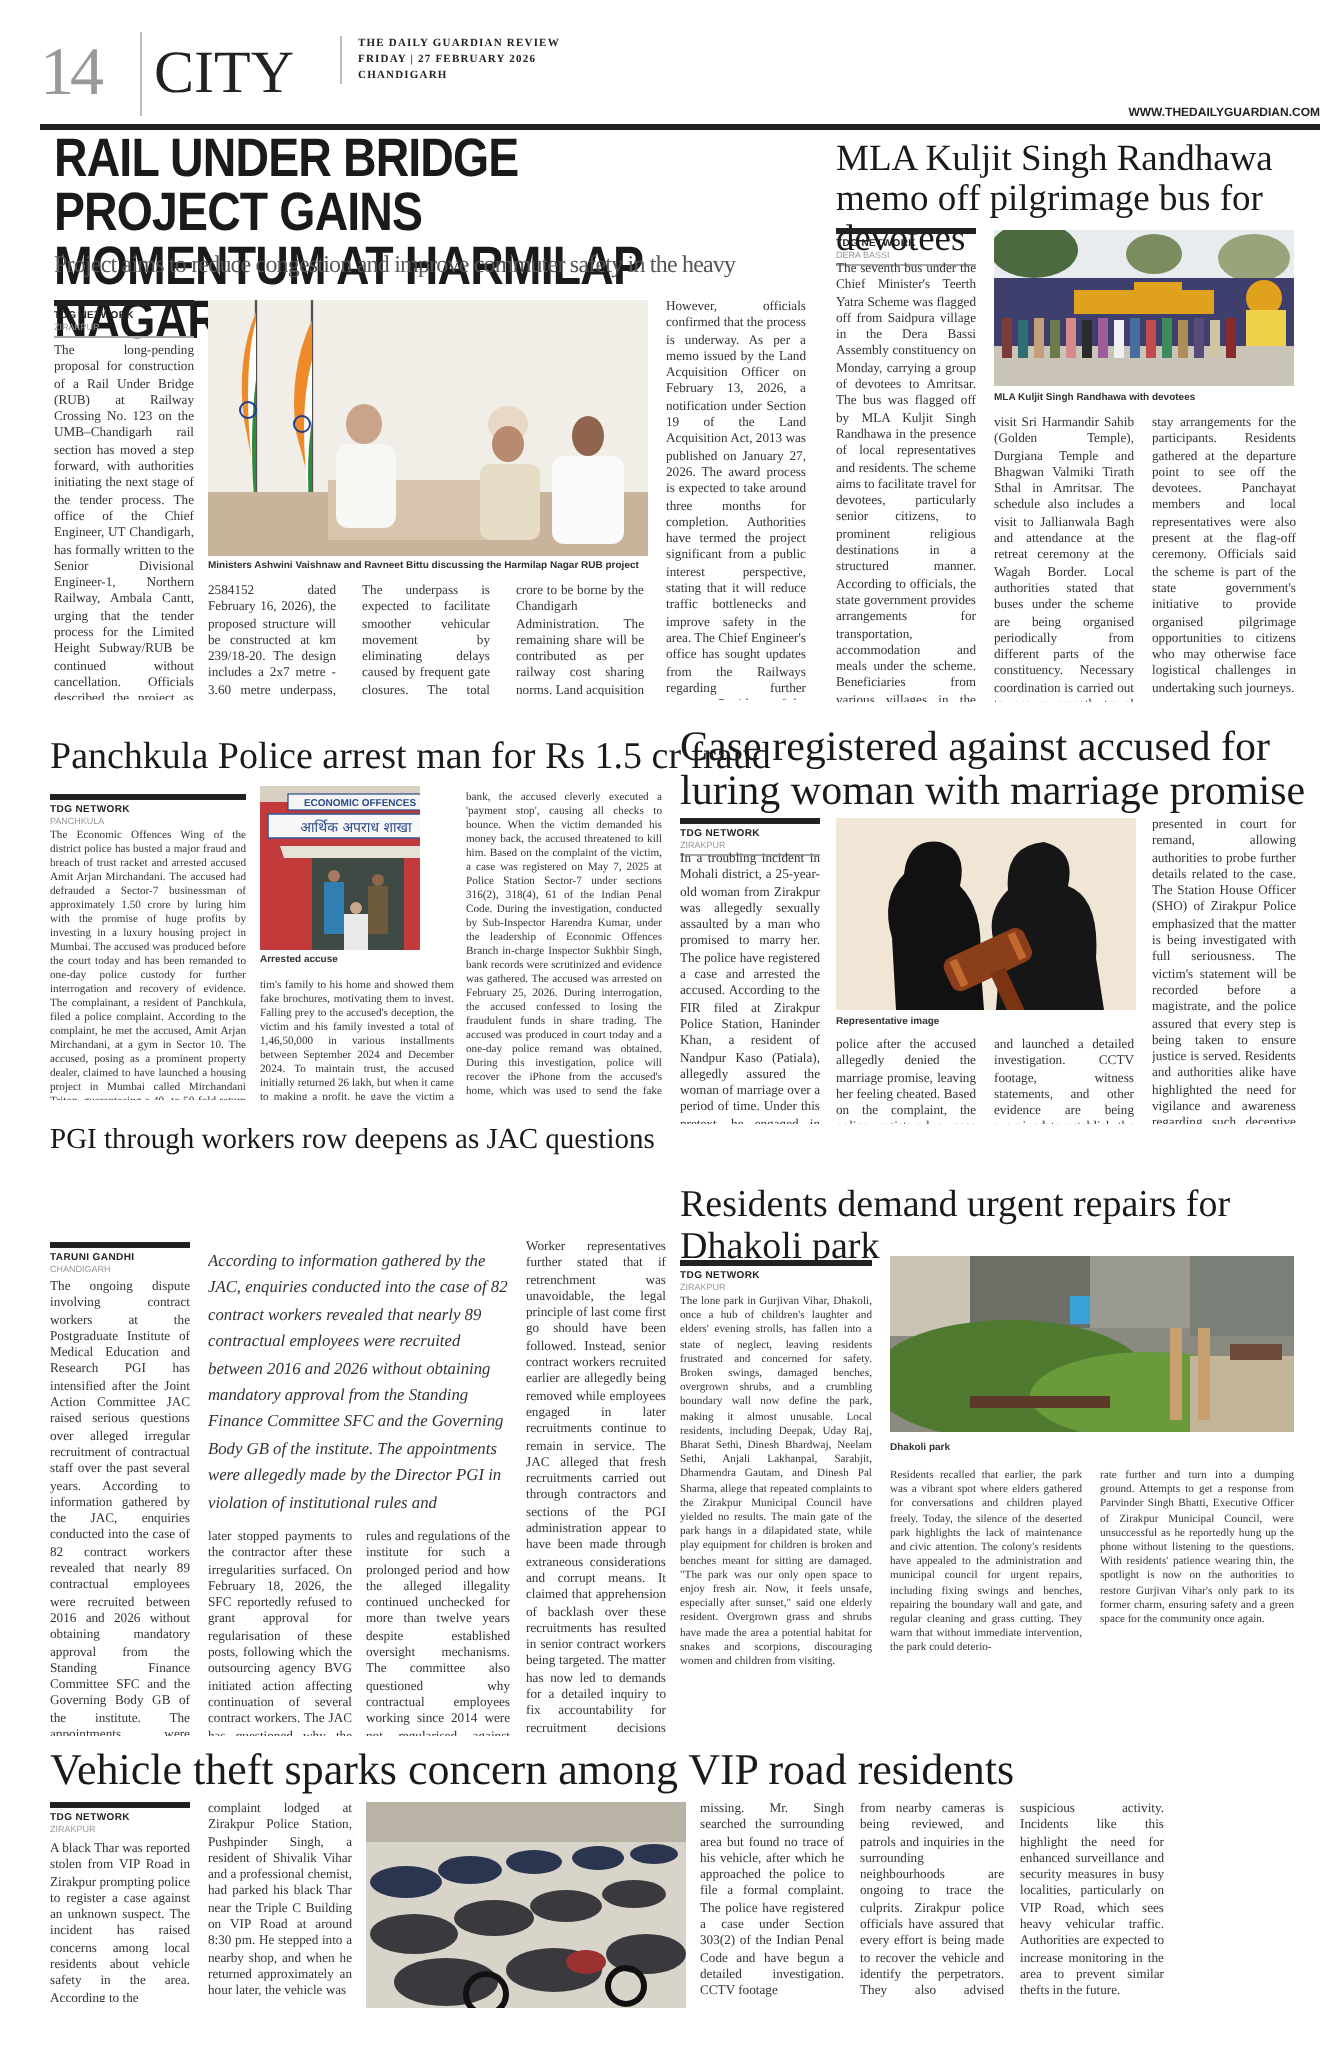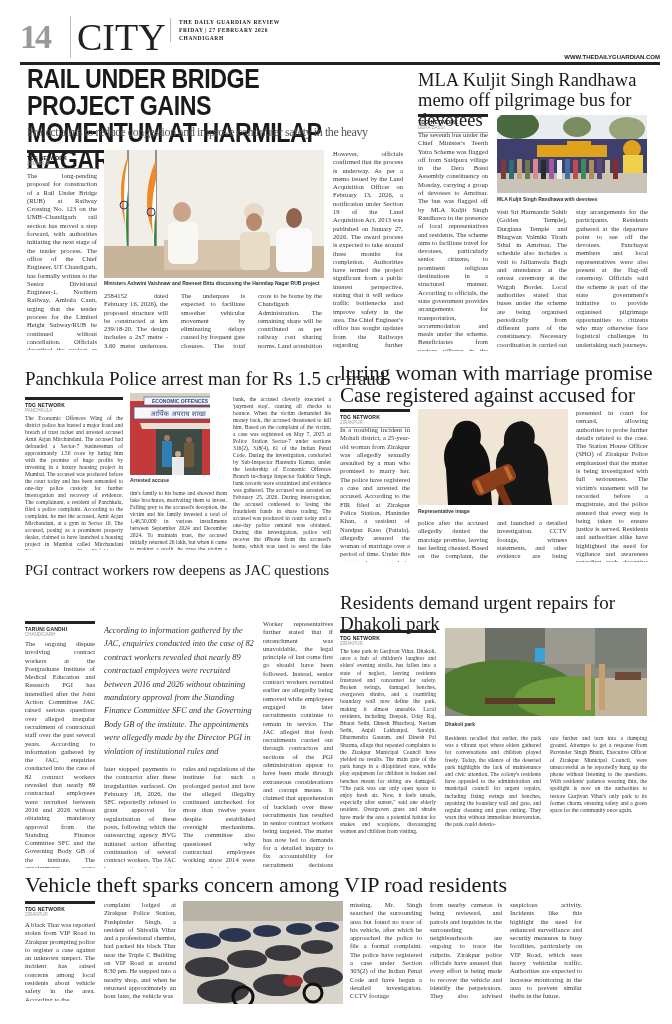--- a/index.html
+++ b/index.html
@@ -1,20 +1,20 @@
 <!DOCTYPE html>
 <html><head>
 <meta charset="utf-8">
 <style>
 *{box-sizing:border-box;margin:0;padding:0}
 body{width:672px;height:1024px;background:#fff;font-family:"Liberation Serif",serif;color:#222;overflow:hidden;position:relative}
 .abs{position:absolute}
 .masthead{left:20px;top:14px;width:640px;height:50px}
-.pagenum{left:0;top:4px;font-size:34px;color:#999;font-family:"Liberation Serif",serif;font-weight:bold;letter-spacing:-2px}
-.section{left:50px;top:2px;font-size:38px;color:#222;font-family:"Liberation Serif",serif;border-left:1px solid #bbb;padding-left:6px;line-height:42px}
+.pagenum{left:0;top:4px;font-size:34px;color:#999;font-family:"Liberation Serif",serif;font-weight:normal;letter-spacing:-2px}
+.section{left:50px;top:2px;font-size:30px;color:#222;font-family:"Liberation Serif",serif;border-left:1px solid #bbb;padding-left:6px;line-height:42px}
 .pubinfo{left:150px;top:4px;border-left:1px solid #bbb;padding-left:8px;font-size:5.5px;line-height:8px;font-weight:bold;letter-spacing:0.6px}
 .website{right:0;top:40px;font-size:6px;font-family:"Liberation Sans",sans-serif;font-weight:bold}
 .mastrule{left:20px;top:62px;width:640px;height:3px;background:#222}
 .h-sans{font-family:"Liberation Sans",sans-serif;font-weight:bold;color:#1a1a1a;text-transform:uppercase;letter-spacing:-0.5px}
 .h-serif{font-family:"Liberation Serif",serif;color:#1a1a1a}
 .sub{font-family:"Liberation Serif",serif;color:#555;letter-spacing:-0.4px}
 .byline{border-top:3px solid #222;padding-top:2px}
 .byline .by{font-family:"Liberation Sans",sans-serif;font-weight:bold;font-size:5px;letter-spacing:0.2px}
 .byline .loc{font-family:"Liberation Sans",sans-serif;font-size:4.5px;color:#999;border-bottom:1px solid #aaa;padding-bottom:2px}
 .body{font-size:6.6px;line-height:8.3px;text-align:justify;color:#333}
@@ -143,22 +143,22 @@
     <circle cx="59" cy="47" r="3" fill="#8d664e"></circle>
     <rect x="42" y="64" width="12" height="18" fill="#e9e9ea"></rect>
     <circle cx="48" cy="61" r="3" fill="#c9a88c"></circle>
   </svg>
 </div>
 <div class="abs caption" style="left:130px;top:477px;width:97px">Arrested accuse</div>
 <div class="abs body" style="left:130px;top:490px;width:97px;height:60px;overflow:hidden;font-size:5.6px;line-height:7px">tim's family to his home and showed them fake brochures, motivating them to invest. Falling prey to the accused's deception, the victim and his family invested a total of 1,46,50,000 in various installments between September 2024 and December 2024. To maintain trust, the accused initially returned 26 lakh, but when it came to making a profit, he gave the victim a check for 69 crore and other family members checks for 26 crore and 8 crore. When these checks were deposited in the</div>
 <div class="abs body" style="left:233px;top:396px;width:98px;height:154px;overflow:hidden;font-size:5.6px;line-height:7px">bank, the accused cleverly executed a 'payment stop', causing all checks to bounce. When the victim demanded his money back, the accused threatened to kill him. Based on the complaint of the victim, a case was registered on May 7, 2025 at Police Station Sector-7 under sections 316(2), 318(4), 61 of the Indian Penal Code. During the investigation, conducted by Sub-Inspector Harendra Kumar, under the leadership of Economic Offences Branch in-charge Inspector Sukhbir Singh, bank records were scrutinized and evidence was gathered. The accused was arrested on February 25, 2026. During interrogation, the accused confessed to losing the fraudulent funds in share trading. The accused was produced in court today and a one-day police remand was obtained. During this investigation, police will recover the iPhone from the accused's home, which was used to send the fake brochures, and will also identify the locations of his fictitious trading firm, 'Amit Mirchandani Share Trading,' located in Zirakpur.</div>
 
 <div class="abs h-serif" style="left:340px;top:362px;width:330px;font-size:21px;line-height:22px;white-space:nowrap">
+  <div>Case registered against accused for</div>
   <div>luring woman with marriage promise</div>
-  <div>Case registered against accused for</div>
 </div>
 <div class="abs byline" style="left:340px;top:409px;width:70px">
   <div class="by">TDG NETWORK</div>
   <div class="loc">ZIRAKPUR</div>
 </div>
 <div class="abs body" style="left:340px;top:426px;width:70px;height:136px;overflow:hidden">In a troubling incident in Mohali district, a 25-year-old woman from Zirakpur was allegedly sexually assaulted by a man who promised to marry her. The police have registered a case and arrested the accused. According to the FIR filed at Zirakpur Police Station, Haninder Khan, a resident of Nandpur Kaso (Patiala), allegedly assured the woman of marriage over a period of time. Under this pretext, he engaged in sexual relations with her. The victim, who is reportedly already married, approached the</div>
 <div class="abs photo" style="left:418px;top:409px;width:150px;height:96px;background:#f3e9dc">
   <svg width="150" height="96" viewBox="0 0 150 96">
     <rect width="150" height="96" fill="#f1e6d6"></rect>
     <path d="M30 96 L28 60 Q22 40 34 28 Q36 10 52 12 Q66 16 62 34 Q74 46 72 70 L74 96 Z" fill="#111"></path>
@@ -170,21 +170,21 @@
       <rect x="74" y="76" width="8" height="30" fill="#7a3414"></rect>
     </g>
   </svg>
 </div>
 <div class="abs caption" style="left:418px;top:508px;width:150px">Representative image</div>
 <div class="abs body" style="left:418px;top:519px;width:70px;height:43px;overflow:hidden">police after the accused allegedly denied the marriage promise, leaving her feeling cheated. Based on the complaint, the police registered a case under Section 69 of the Indian Penal Code (BNS)</div>
 <div class="abs body" style="left:497px;top:519px;width:70px;height:43px;overflow:hidden">and launched a detailed investigation. CCTV footage, witness statements, and other evidence are being examined to establish the facts. Following the investigation, the accused was arrested and is being</div>
 <div class="abs body" style="left:576px;top:409px;width:72px;height:153px;overflow:hidden">presented in court for remand, allowing authorities to probe further details related to the case. The Station House Officer (SHO) of Zirakpur Police emphasized that the matter is being investigated with full seriousness. The victim's statement will be recorded before a magistrate, and the police assured that every step is being taken to ensure justice is served. Residents and authorities alike have highlighted the need for vigilance and awareness regarding such deceptive practices, while the police continue efforts to prevent similar incidents in the area.</div>
 
 <div class="abs h-serif" style="left:25px;top:562px;width:310px;font-size:14.5px;line-height:17px;white-space:nowrap">
-  <div>PGI contract workers row deepens as JAC questions</div>
+  <div>PGI through workers row deepens as JAC questions</div>
 </div>
 <div class="abs byline" style="left:25px;top:621px;width:70px">
   <div class="by">TARUNI GANDHI</div>
   <div class="loc" style="border-bottom:none">CHANDIGARH</div>
 </div>
 <div class="abs body" style="left:25px;top:640px;width:70px;height:228px;overflow:hidden">The ongoing dispute involving contract workers at the Postgraduate Institute of Medical Education and Research PGI has intensified after the Joint Action Committee JAC raised serious questions over alleged irregular recruitment of contractual staff over the past several years. According to information gathered by the JAC, enquiries conducted into the case of 82 contract workers revealed that nearly 89 contractual employees were recruited between 2016 and 2026 without obtaining mandatory approval from the Standing Finance Committee SFC and the Governing Body GB of the institute. The appointments were allegedly made by the Director PGI in violation of institutional rules and prescribed financial procedures. Sources stated that the Accounts Branch of PGI</div>
 <div class="abs quote" style="left:104px;top:624px;width:152px;height:134px;overflow:hidden;font-size:8.4px;line-height:13.4px">According to information gathered by the JAC, enquiries conducted into the case of 82 contract workers revealed that nearly 89 contractual employees were recruited between 2016 and 2026 without obtaining mandatory approval from the Standing Finance Committee SFC and the Governing Body GB of the institute. The appointments were allegedly made by the Director PGI in violation of institutional rules and prescribed financial procedures.</div>
 <div class="abs body" style="left:104px;top:765px;width:72px;height:103px;overflow:hidden">later stopped payments to the contractor after these irregularities surfaced. On February 18, 2026, the SFC reportedly refused to grant approval for regularisation of these posts, following which the outsourcing agency BVG initiated action affecting continuation of several contract workers. The JAC has questioned why the Director violated</div>
 <div class="abs body" style="left:183px;top:765px;width:72px;height:103px;overflow:hidden">rules and regulations of the institute for such a prolonged period and how the alleged illegality continued unchecked for more than twelve years despite established oversight mechanisms. The committee also questioned why contractual employees working since 2014 were not regularised against posts already sanctioned by the SFC and GB.</div>
 <div class="abs body" style="left:263px;top:620px;width:70px;height:248px;overflow:hidden">Worker representatives further stated that if retrenchment was unavoidable, the legal principle of last come first go should have been followed. Instead, senior contract workers recruited earlier are allegedly being removed while employees engaged in later recruitments continue to remain in service. The JAC alleged that fresh recruitments carried out through contractors and sections of the PGI administration appear to have been made through extraneous considerations and corrupt means. It claimed that apprehension of backlash over these recruitments has resulted in senior contract workers being targeted. The matter has now led to demands for a detailed inquiry to fix accountability for recruitment decisions taken between 2014 and 2026, even as affected workers continue to seek job protection and fair implementation of service norms.</div>

